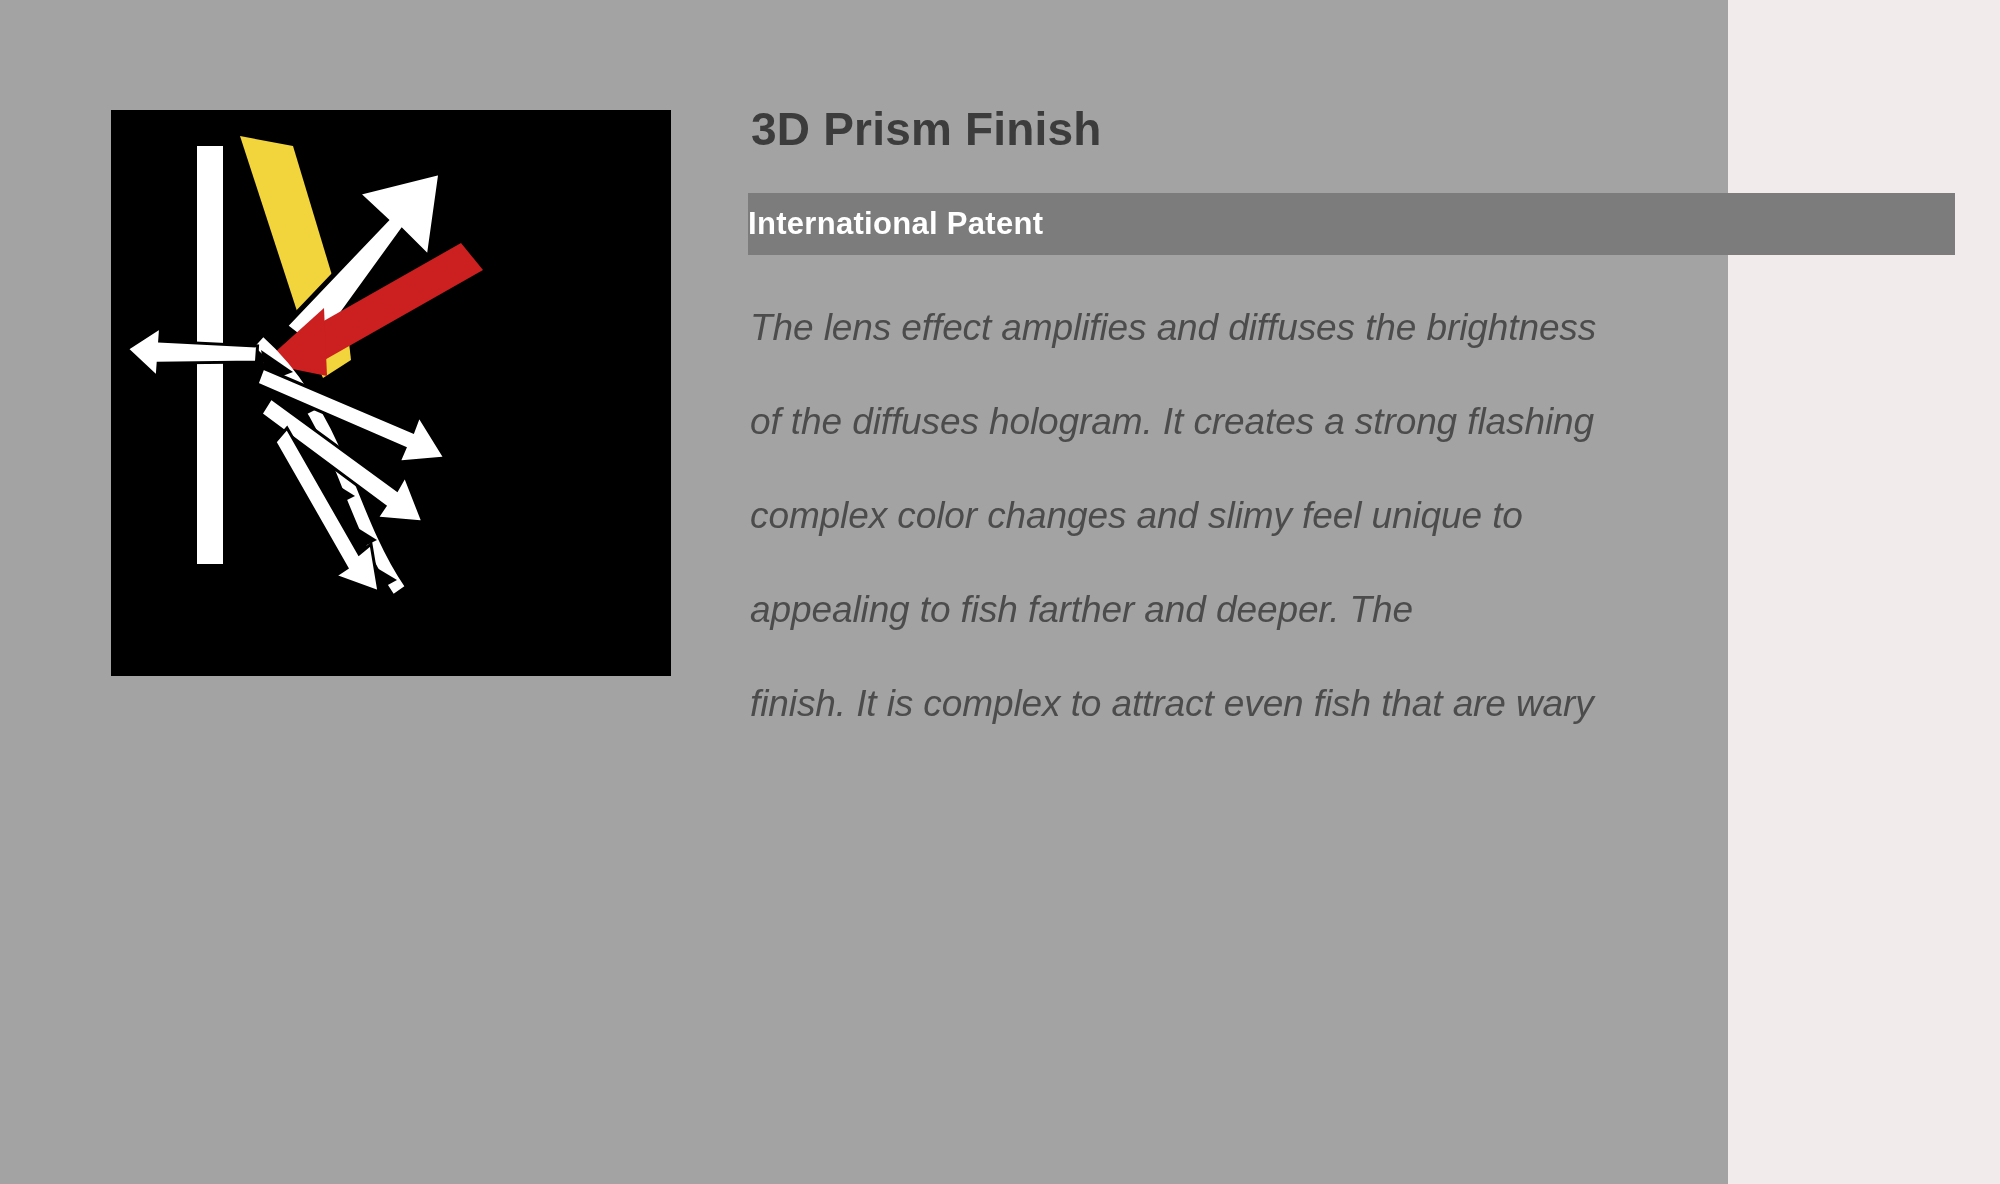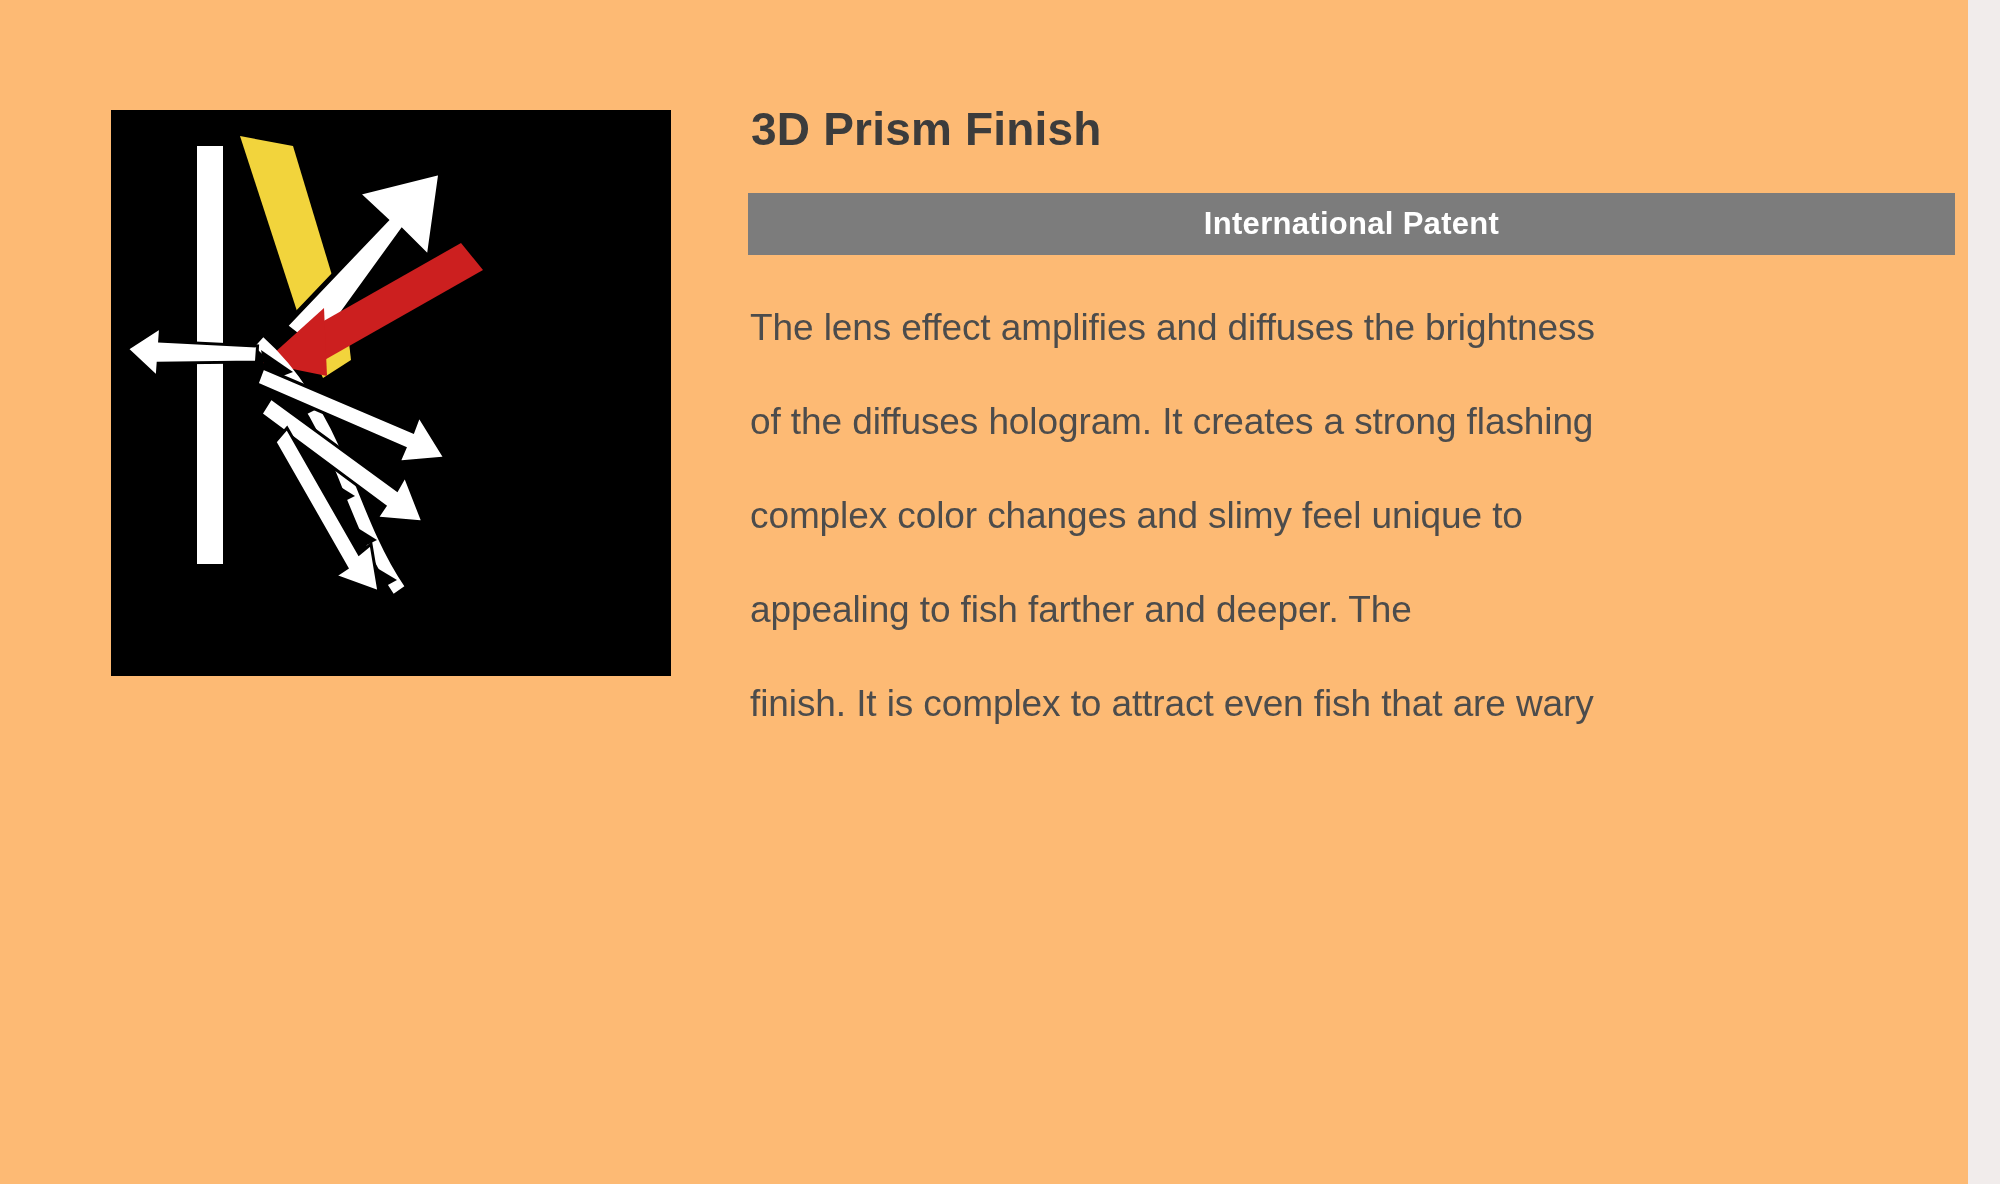--- a/index.html
+++ b/index.html
@@ -8,23 +8,23 @@
   }
   body {
     width: 2000px;
     height: 1184px;
     background: #f1eceb;
     font-family: "Liberation Sans", sans-serif;
     overflow: hidden;
   }
   .page {
     position: relative;
-    width: 1968px;
+    width: 1728px;
     height: 1184px;
-    background: #fdba74;
+    background: #a3a3a3;
   }
 
   
   .diagram-wrap {
     position: absolute;
     left: 111px;
     top: 110px;
     width: 560px;
     height: 566px;
     background: #000000;
@@ -54,27 +54,28 @@
   .banner {
     margin-top: 38px;
     width: 1207px;
     height: 62px;
     background: #7c7c7c;
     color: #ffffff;
     font-size: 31px;
     font-weight: bold;
     display: flex;
     align-items: center;
-    justify-content: center;
+    justify-content: flex-start;
     letter-spacing: 0.3px;
     box-sizing: border-box;
   }
   .body-text {
     margin-top: 26px;
     padding-left: 2px;
+    font-style: italic;
   }
   .body-line {
     font-size: 37px;
     color: #4c4c4c;
     line-height: 94px;
     white-space: nowrap;
     letter-spacing: -0.1px;
   }
 </style>
 </head>

